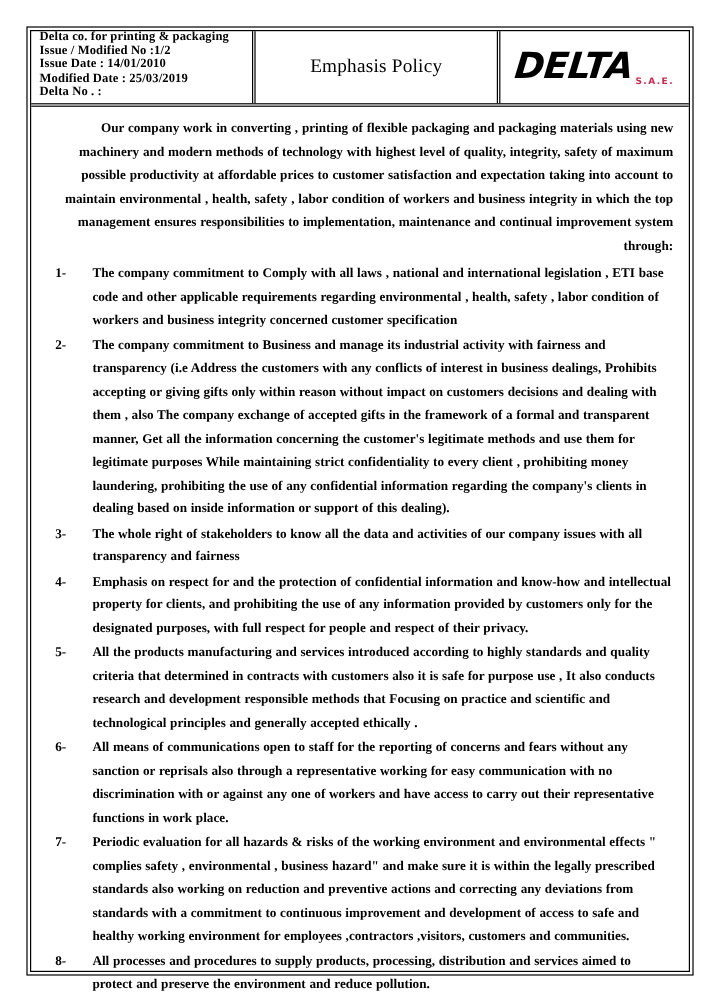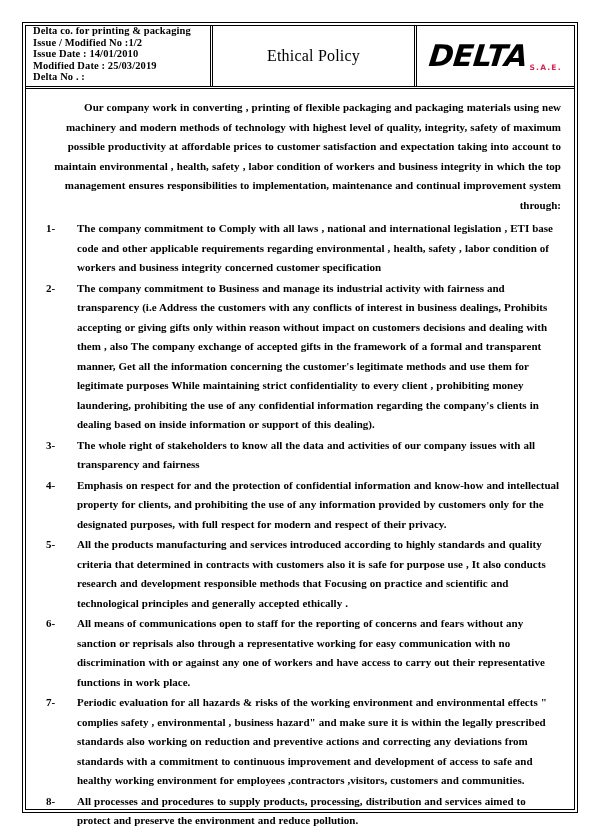--- a/index.html
+++ b/index.html
@@ -166,21 +166,21 @@
         <ul class="meta-list">
           <li>Delta co. for printing &amp; packaging</li>
           <li>Issue / Modified No :1/2</li>
           <li>Issue Date : 14/01/2010</li>
           <li>Modified Date : 25/03/2019</li>
           <li>Delta No . :</li>
         </ul>
       </div>
 
       <div class="header-cell cell-title">
-        <div class="doc-title">Ethical Policy</div>
+        <div class="doc-title">Emphasis Policy</div>
       </div>
 
       <div class="header-cell cell-logo">
         <div class="logo-wrap">
           <span class="logo-mark">DELTA</span>
           <span class="logo-sub" style="color: rgb(214, 38, 79); margin-left: 44px;">S.A.E.</span>
         </div>
       </div>
 
     </div>
@@ -201,21 +201,21 @@
           <span class="clause-text">The company commitment to Business and manage its industrial activity with fairness and transparency (i.e Address the customers with any conflicts of interest in business dealings, Prohibits accepting or giving gifts only within reason without impact on customers decisions and dealing with them , also The company exchange of accepted gifts in the framework of a formal and transparent manner, Get all the information concerning the customer's legitimate methods and use them for legitimate purposes While maintaining strict confidentiality to every client , prohibiting money laundering, prohibiting the use of any confidential information regarding the company's clients in dealing based on inside information or support of this dealing).</span>
         </li>
 
         <li class="clause">
           <span class="clause-num">3-</span>
           <span class="clause-text">The whole right of stakeholders to know all the data and activities of our company issues with all transparency and fairness</span>
         </li>
 
         <li class="clause">
           <span class="clause-num">4-</span>
-          <span class="clause-text">Emphasis on respect for and the protection of confidential information and know-how and intellectual property for clients, and prohibiting the use of any information provided by customers only for the designated purposes, with full respect for modern and respect of their privacy.</span>
+          <span class="clause-text">Emphasis on respect for and the protection of confidential information and know-how and intellectual property for clients, and prohibiting the use of any information provided by customers only for the designated purposes, with full respect for people and respect of their privacy.</span>
         </li>
 
         <li class="clause">
           <span class="clause-num">5-</span>
           <span class="clause-text">All the products manufacturing and services  introduced according to highly standards and quality criteria that determined in contracts with customers also it is safe for purpose use , It also conducts research and development responsible methods that Focusing on practice and scientific and technological principles and generally accepted ethically .</span>
         </li>
 
         <li class="clause">
           <span class="clause-num">6-</span>
           <span class="clause-text">All means of communications open to staff for the reporting of concerns and fears without any sanction or  reprisals also through a representative working for easy communication with no discrimination with or against any one of workers and have access to carry out their representative functions in work place.</span>

